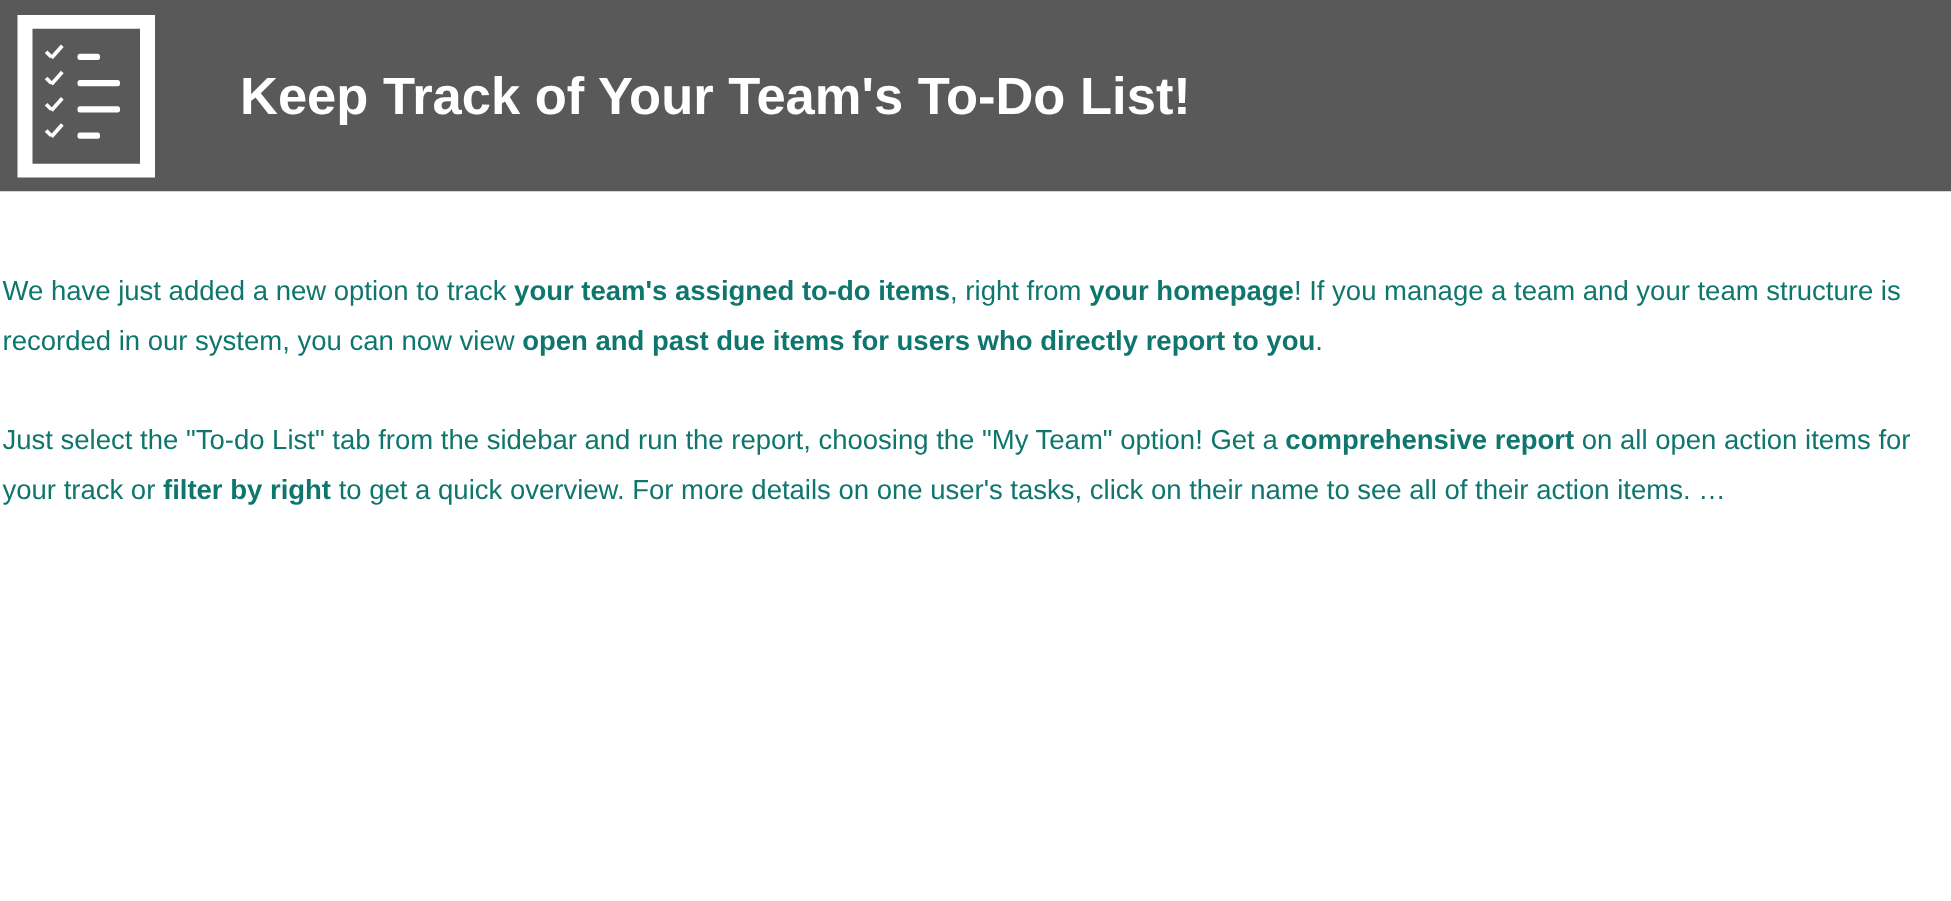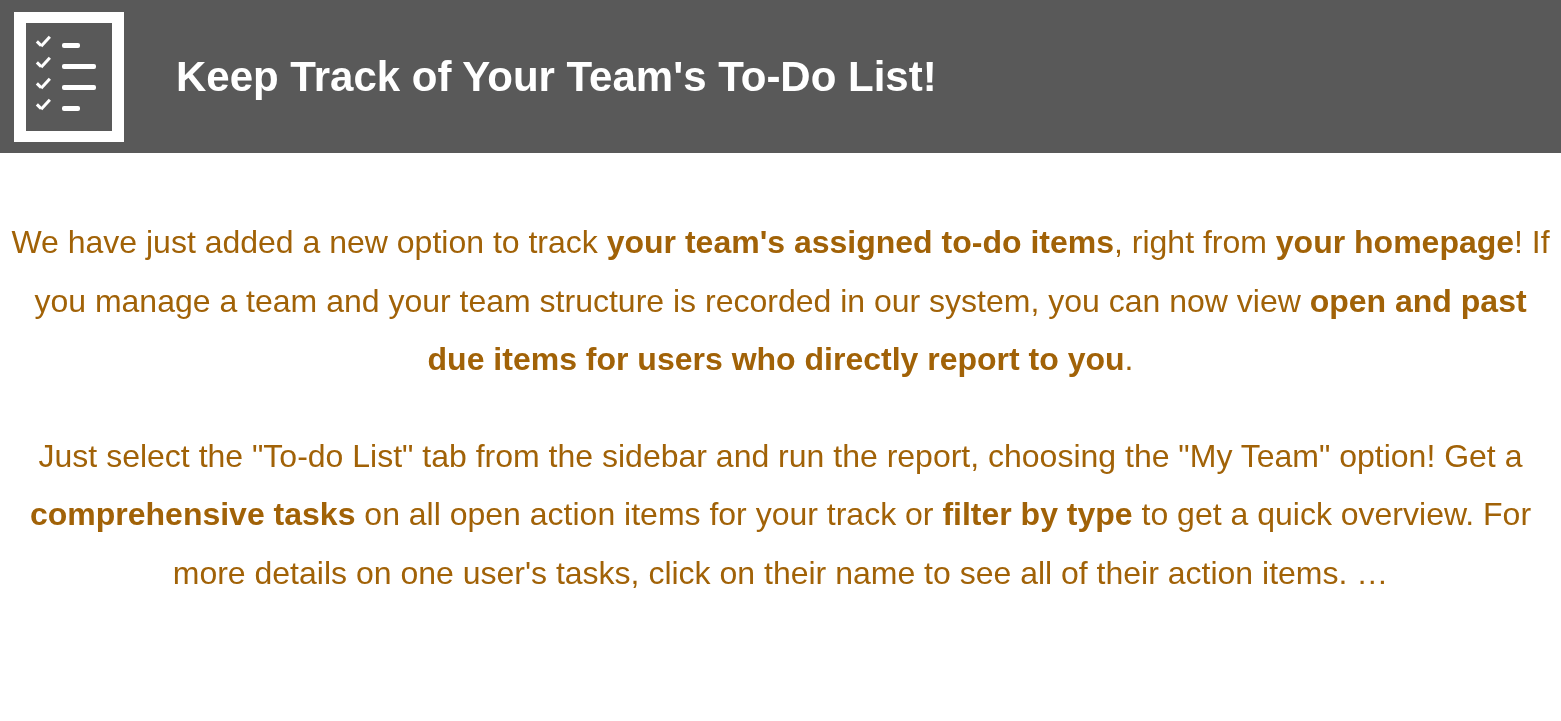--- a/index.html
+++ b/index.html
@@ -76,32 +76,31 @@
     .line-long {
       width: 34px;
     }
     .line-short {
       width: 18px;
     }
     .header-title {
       color: #ffffff;
       font-size: 42px;
       font-weight: bold;
-      margin-left: 52px;
+      margin-left: 68px;
       text-align: center;
     }
     .content {
       padding: 60px 2px 0 2px;
     }
     .content p {
-      font-size: 32px;
+      font-size: 22px;
       line-height: 1.83;
-      color: #a16207;
+      color: #0f766e;
       margin-bottom: 38px;
-      text-align: center;
     }
     .content b {
       font-weight: bold;
     }
   </style>
 </head>
 <body>
 
 <div class="header-banner">
   <div class="icon-box">
@@ -125,15 +124,15 @@
     </div>
   </div>
   <h1 class="header-title">Keep Track of Your Team's To-Do List!</h1>
 </div>
 
 <div class="content">
   <p>
     <span>We have just added a new option to track </span><b>your team's assigned to-do items</b><span>, right from </span><b>your homepage</b><span>! If you manage a team and your team structure is recorded in our system, you can now view </span><b>open and past due items for users who directly report to you</b><span>.</span>
   </p>
   <p>
-    <span>Just select the "To-do List" tab from the sidebar and run the report, choosing the "My Team" option! Get a </span><b>comprehensive tasks</b><span> on all open action items for your track or </span><b>filter by type</b><span> to get a quick overview. For more details on one user's tasks, click on their name to see all of their action items. …</span>
+    <span>Just select the "To-do List" tab from the sidebar and run the report, choosing the "My Team" option! Get a </span><b>comprehensive report</b><span> on all open action items for your track or </span><b>filter by right</b><span> to get a quick overview. For more details on one user's tasks, click on their name to see all of their action items. …</span>
   </p>
 </div>
 
 </body></html>

